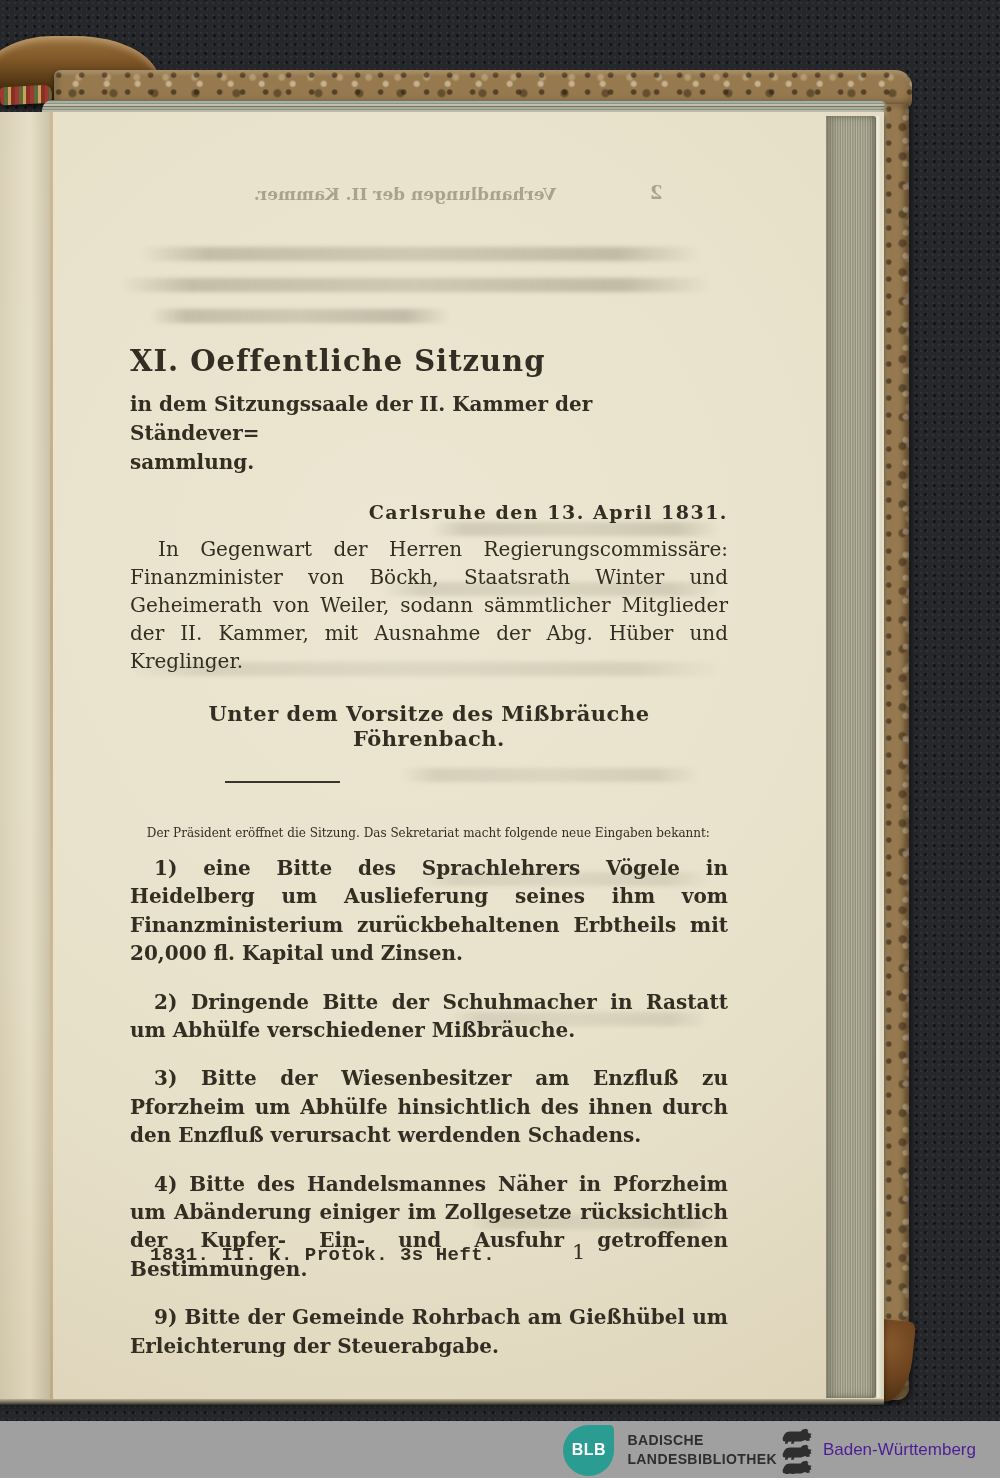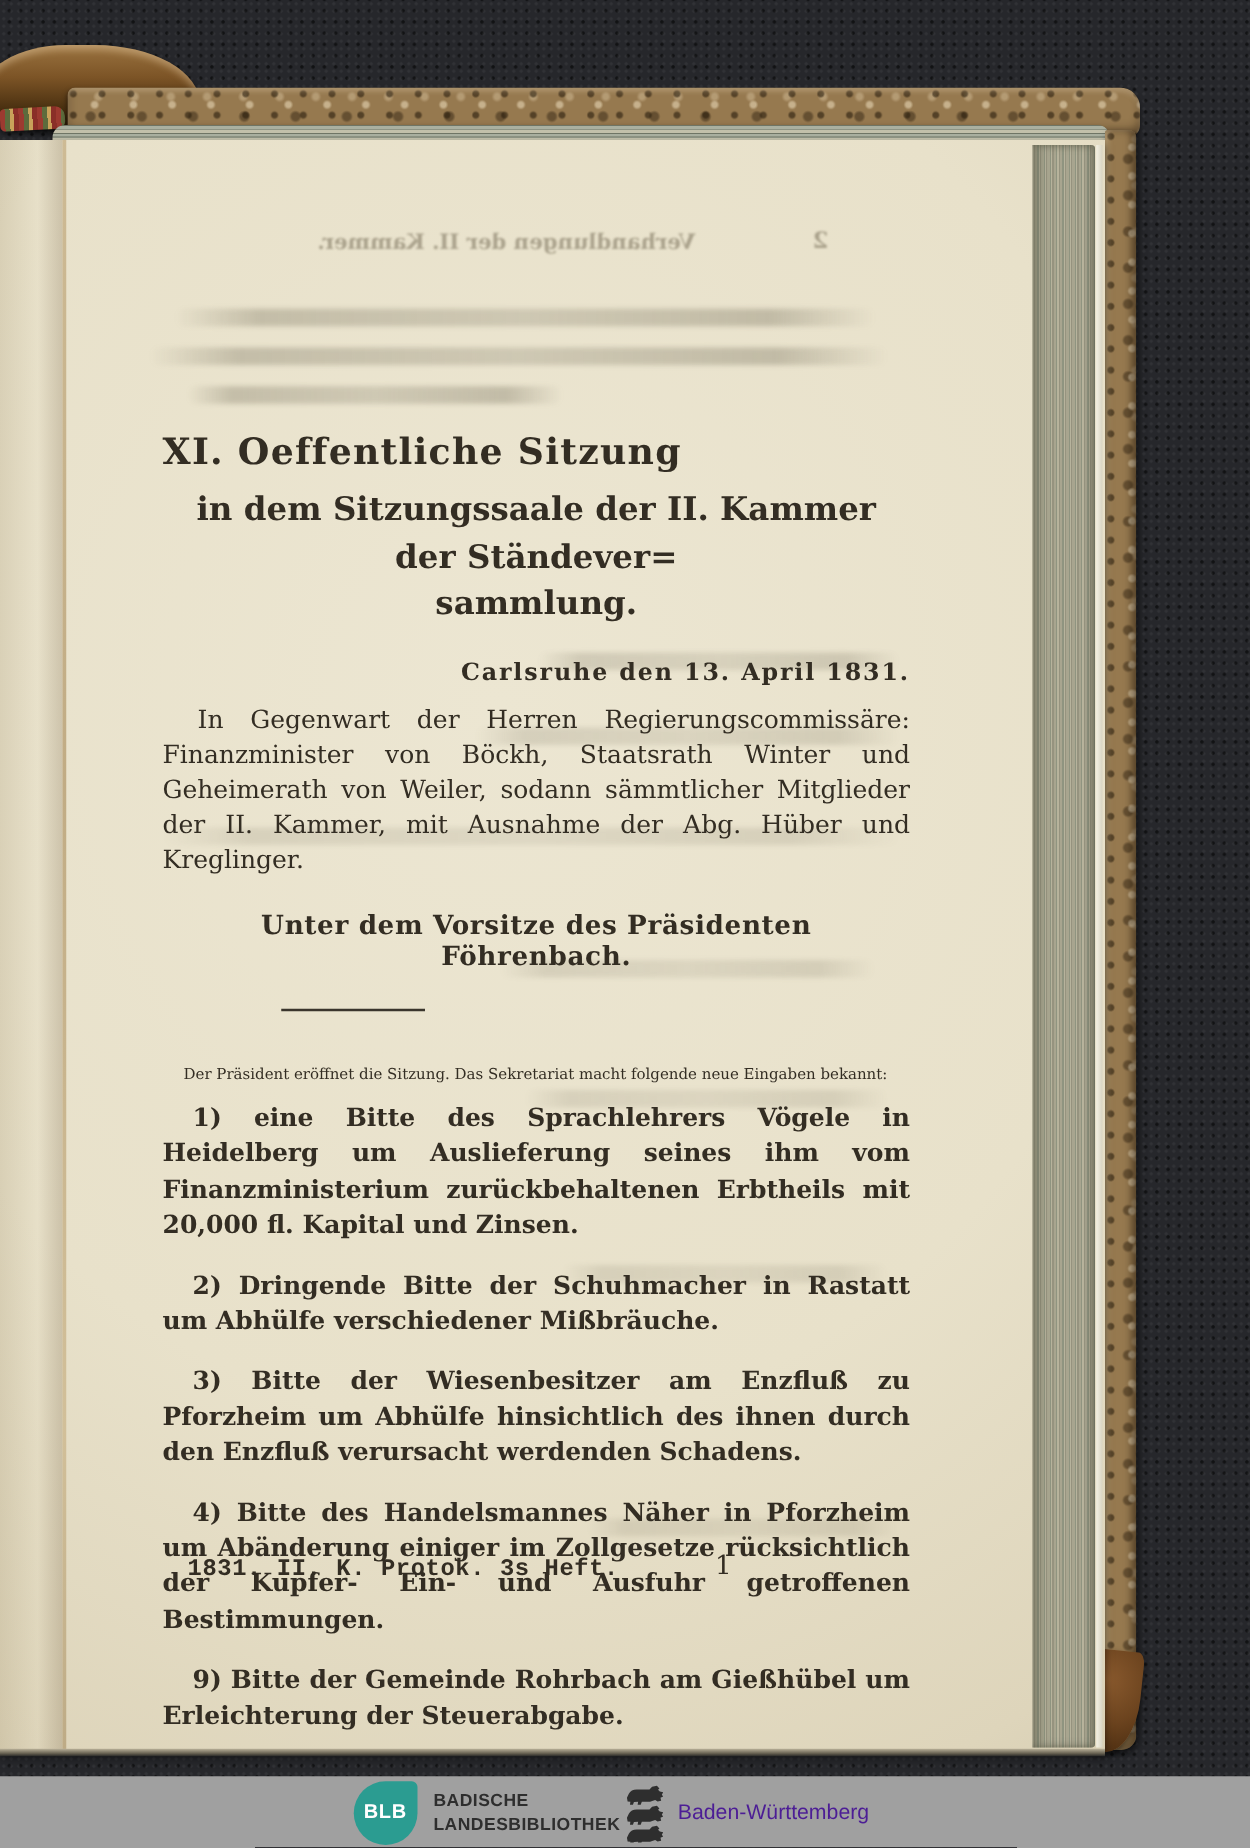--- a/index.html
+++ b/index.html
@@ -110,21 +110,21 @@
 
   
   .page-text{
     position:absolute;left:130px;top:344px;width:598px;
     color:#332d23;
   }
   .session-title{
     text-align:left;font-size:29px;font-weight:bold;letter-spacing:1px;margin:0;
   }
   .session-subtitle{
-    text-align:center;font-size:26px;font-weight:bold;margin-top:12px;line-height:1.45;
+    text-align:left;font-size:20px;font-weight:bold;margin-top:12px;line-height:1.45;
     white-space:pre-line;
   }
   .dateline{
     text-align:right;font-size:19px;font-weight:bold;letter-spacing:1.5px;margin-top:24px;
   }
   .attendance{
     margin-top:12px;font-size:20px;line-height:1.4;text-align:justify;text-indent:1.4em;
   }
   .presiding{
     margin-top:26px;font-size:21px;font-weight:bold;text-align:center;letter-spacing:0.5px;
@@ -142,21 +142,21 @@
     position:absolute;left:150px;top:1244px;font-size:19px;font-weight:bold;color:#332d23;letter-spacing:0.5px;font-family:Liberation Mono, monospace;
   }
   .page-number{
     position:absolute;left:572px;top:1240px;font-size:21px;color:#332d23;
   }
 
   
   .footer-bar{
     position:absolute;left:0;bottom:0;width:1000px;height:57px;
     background:#a0a0a0;
-    display:flex;align-items:center;justify-content:center;
+    display:flex;align-items:center;justify-content:flex-end;
     font-family:"Liberation Sans","DejaVu Sans",sans-serif;
   }
   .footer-left{display:flex;align-items:center;}
   .blb-logo{
     width:51px;height:51px;margin-left:2px;margin-top:1px;
     background:#2b9c91;
     border-radius:55% 10% 55% 55% / 55% 10% 55% 55%;
     display:flex;align-items:center;justify-content:center;
     color:#ffffff;font-weight:bold;font-size:16px;letter-spacing:0.5px;
   }
@@ -198,21 +198,21 @@
   <div class="smudge" style="left:420px;top:872px;width:290px;opacity:.5;"></div>
   <div class="smudge" style="left:450px;top:1012px;width:260px;opacity:.5;"></div>
   <div class="smudge" style="left:470px;top:1215px;width:250px;opacity:.5;"></div>
 
   <div class="page-text">
     <h1 class="session-title">XI. Oeffentliche Sitzung</h1>
     <div class="session-subtitle">in dem Sitzungssaale der II. Kammer der Ständever=
 sammlung.</div>
     <div class="dateline">Carlsruhe den 13. April 1831.</div>
     <p class="attendance">In Gegenwart der Herren Regierungscommissäre: Finanzminister von Böckh, Staatsrath Winter und Geheimerath von Weiler, sodann sämmtlicher Mitglieder der II. Kammer, mit Ausnahme der Abg. Hüber und Kreglinger.</p>
-    <div class="presiding">Unter dem Vorsitze des Präsidenten Föhrenbach.</div>
+    <div class="presiding">Unter dem Vorsitze des Mißbräuche Föhrenbach.</div>
     <hr class="rule">
     <p class="opening">Der Präsident eröffnet die Sitzung. Das Sekretariat macht folgende neue Eingaben bekannt:</p>
     <p class="petition">1) eine Bitte des Sprachlehrers Vögele in Heidelberg um Auslieferung seines ihm vom Finanzministerium zurückbehaltenen Erbtheils mit 20,000 fl. Kapital und Zinsen.</p>
     <p class="petition">2) Dringende Bitte der Schuhmacher in Rastatt um Abhülfe verschiedener Mißbräuche.</p>
     <p class="petition">3) Bitte der Wiesenbesitzer am Enzfluß zu Pforzheim um Abhülfe hinsichtlich des ihnen durch den Enzfluß verursacht werdenden Schadens.</p>
     <p class="petition">4) Bitte des Handelsmannes Näher in Pforzheim um Abänderung einiger im Zollgesetze rücksichtlich der Kupfer- Ein- und Ausfuhr getroffenen Bestimmungen.</p>
     <p class="petition">9) Bitte der Gemeinde Rohrbach am Gießhübel um Erleichterung der Steuerabgabe.</p>
   </div>
 
   <div class="signature-line">1831. II. K. Protok. 3s Heft.</div>

